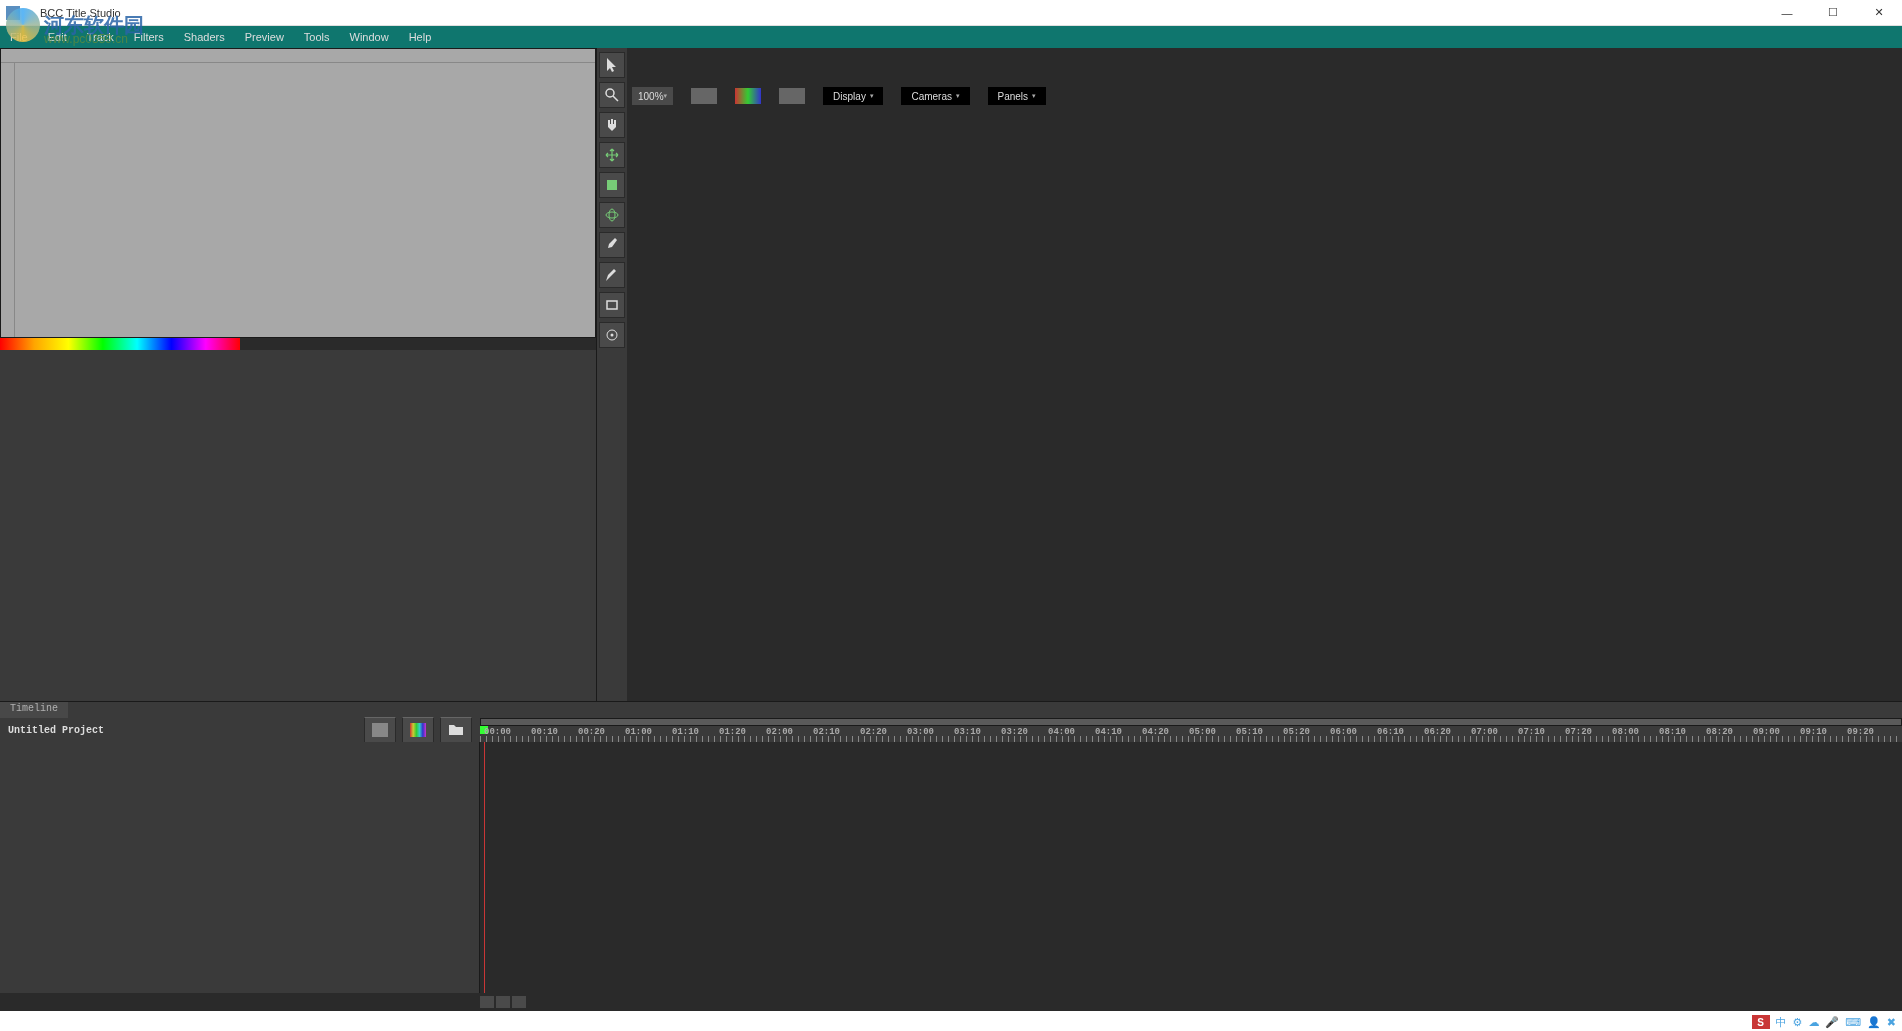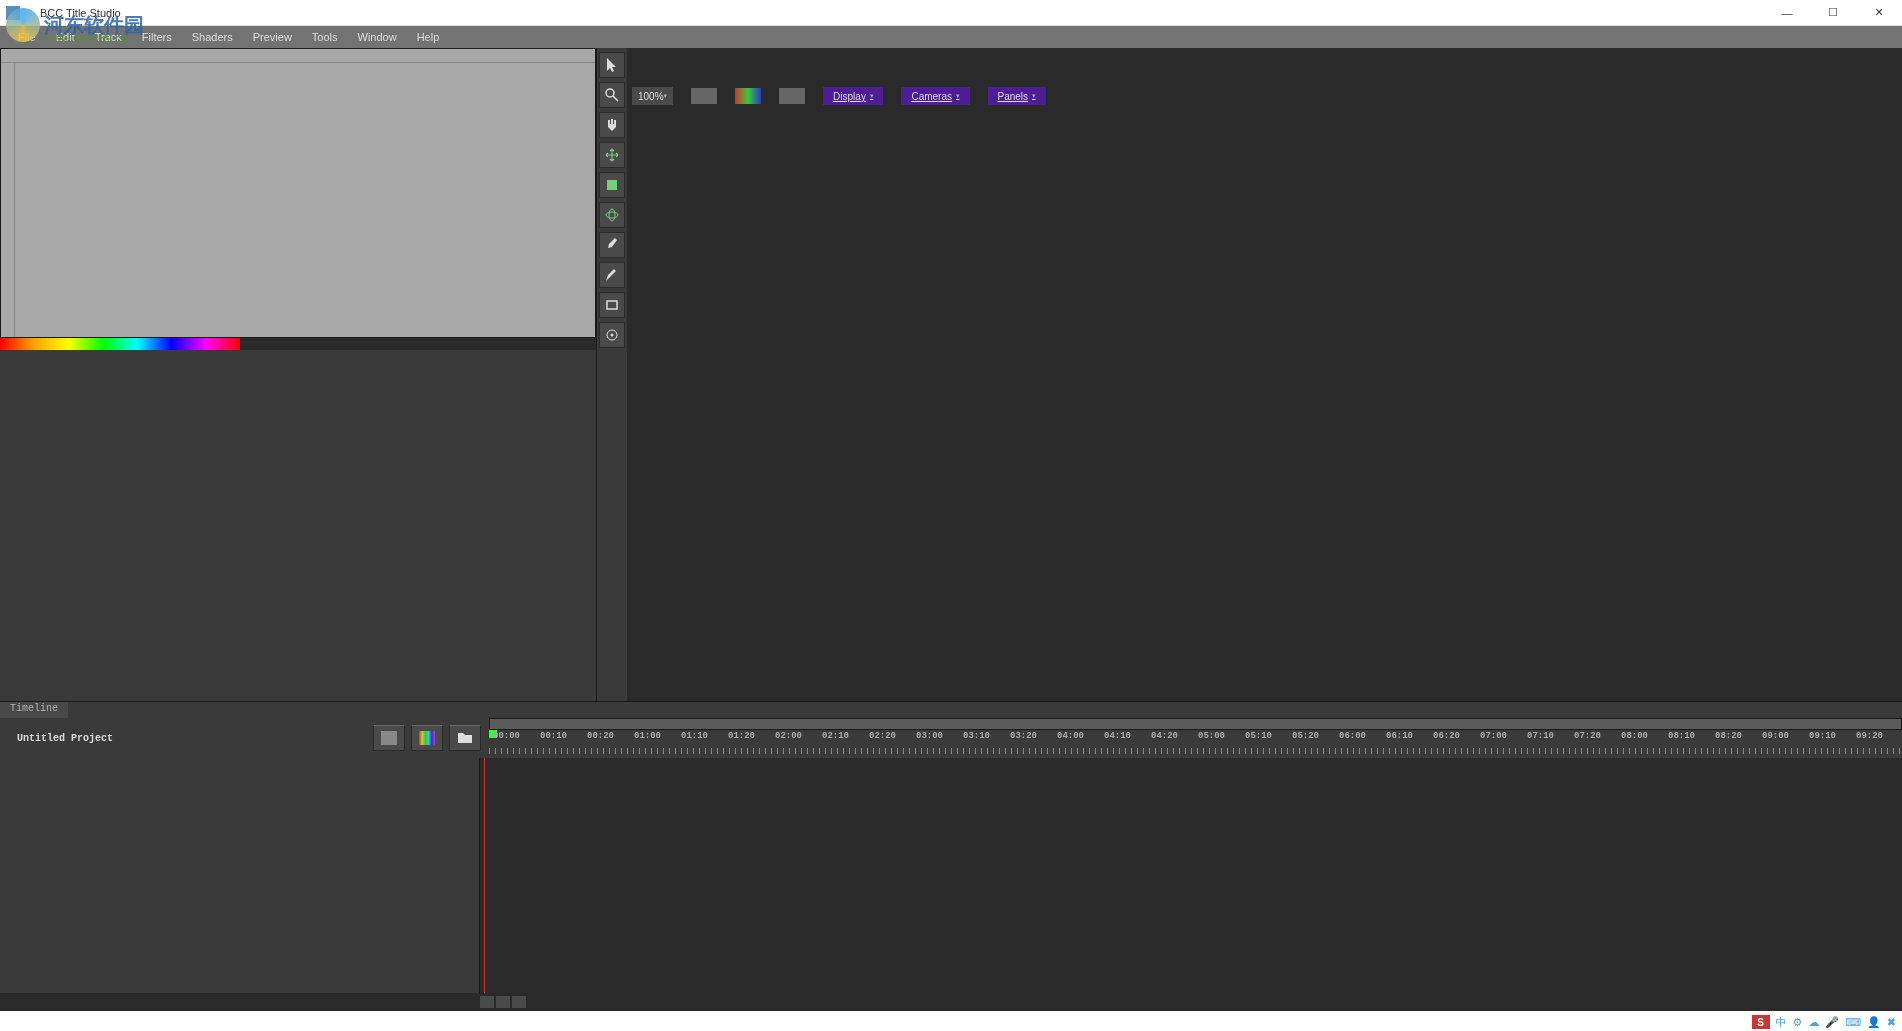--- a/index.html
+++ b/index.html
@@ -7,21 +7,21 @@
 
 
 .title-bar { height: 26px; background: #ffffff; display: flex; align-items: center; justify-content: space-between; border-bottom: 1px solid #e0e0e0; }
 .title-left { display: flex; align-items: center; padding-left: 6px; gap: 20px; }
 .app-icon { width: 14px; height: 14px; background: #5a8fc0; }
 .title-text { font-size: 11px; color: #333; }
 .win-controls { display: flex; }
 .win-btn { width: 46px; height: 26px; display: flex; align-items: center; justify-content: center; font-size: 11px; color: #333; }
 
 
-.menu-bar { height: 22px; background: #737373; display: flex; align-items: center; padding-left: 8px; }
+.menu-bar { height: 22px; background: #0f766e; display: flex; align-items: center; }
 .menu-item { padding: 3px 10px; font-size: 11px; color: #dedede; }
 
 
 .main { display: flex; height: 960px; background: #3a3a3a; }
 
 
 .left-side { width: 596px; display: flex; flex-direction: column; }
 .left-tabs { height: 18px; display: flex; background: #3a3a3a; }
 .left-tab { padding: 2px 10px; font-size: 10px; color: #b0b0b0; font-family: "Courier New", monospace; }
 .left-tab.active { background: #484848; }
@@ -48,42 +48,42 @@
 .comp-body { flex: 1; display: flex; background: #2a2a2a; }
 .tool-col { width: 30px; background: #3a3a3a; display: flex; flex-direction: column; gap: 4px; padding: 4px 2px; align-items: center; }
 .tool-btn { width: 26px; height: 26px; background: #4a4a4a; border: 1px solid #2a2a2a; display: flex; align-items: center; justify-content: center; color: #ccc; font-size: 14px; }
 .tool-btn svg { width: 16px; height: 16px; }
 
 .comp-view { flex: 1; background: #2a2a2a; position: relative; }
 .comp-topbar { position: absolute; top: 2px; left: 4px; display: flex; align-items: center; gap: 16px; margin-top: 36px; }
 .zoom-drop { height: 20px; background: #4a4a4a; border: 1px solid #2a2a2a; color: #ddd; font-size: 10px; padding: 0 6px; display: flex; align-items: center; }
 .mini-swatch { width: 28px; height: 18px; background: #666; border: 1px solid #2a2a2a; }
 .mini-swatch.rgb { background: linear-gradient(90deg, #c33, #3c3, #33c); }
-.dd-btn { height: 20px; padding: 0 10px; background: #4c1d95; border: 1px solid #2a2a2a; color: #ddd; font-size: 10px; display: flex; align-items: center; gap: 4px; text-decoration: underline; }
+.dd-btn { height: 20px; padding: 0 10px; background: #000000; border: 1px solid #2a2a2a; color: #ddd; font-size: 10px; display: flex; align-items: center; gap: 4px; }
 .dd-chev { font-size: 7px; color: #aaa; }
 
 .marker-strip { height: 12px; background: #3a3a3a; position: relative; }
 .marker-cyan { position: absolute; left: 10px; top: 0; width: 6px; height: 12px; background: #3fd0d4; }
 
 .time-info { height: 30px; background: #3a3a3a; display: flex; align-items: center; justify-content: space-between; padding: 0 8px; font-family: "Courier New", monospace; font-size: 10px; color: #b0b0b0; }
 .time-labels { display: flex; flex-direction: column; gap: 2px; }
 .time-row { display: flex; gap: 12px; }
 .transport { display: flex; gap: 4px; align-items: center; }
 .t-btn { width: 30px; height: 26px; background: #4a4a4a; border: 1px solid #2a2a2a; border-top: 1px solid #666; display: flex; align-items: center; justify-content: center; color: #ddd; }
 .t-btn.big { width: 38px; }
 .t-btn.red { background: #c93636; color: #fff; }
 .t-btn.cyan-act { background: #3a6a84; }
 .t-btn svg { width: 14px; height: 14px; fill: currentColor; }
 .t-gap { width: 14px; }
 
 
 .timeline-region { height: 318px; background: #3a3a3a; display: flex; flex-direction: column; border-top: 1px solid #1a1a1a; }
 .tl-tab-row { height: 16px; display: flex; }
 .tl-tab { padding: 1px 10px; font-size: 10px; color: #b0b0b0; background: #484848; font-family: "Courier New", monospace; }
-.tl-header { height: 40px; display: flex; padding-left: 9px; }
+.tl-header { height: 24px; display: flex; }
 .tl-left-head { width: 480px; display: flex; align-items: center; padding: 0 8px; gap: 10px; }
 .proj-title { font-size: 10px; font-weight: bold; color: #ddd; font-family: "Courier New", monospace; }
 .tl-head-btns { display: flex; gap: 6px; margin-left: auto; }
 .tl-icon-btn { width: 32px; height: 26px; background: #4a4a4a; border: 1px solid #2a2a2a; border-top: 1px solid #666; display: flex; align-items: center; justify-content: center; }
 .tl-right-head { flex: 1; display: flex; flex-direction: column; }
 .mini-scroll { height: 12px; background: #2a2a2a; border: 1px solid #1a1a1a; position: relative; }
 .mini-scroll-thumb { position: absolute; left: 0; right: 0; top: 0; bottom: 0; background: #5a5a5a; }
 .ruler-row { height: 24px; background: #3a3a3a; display: flex; align-items: center; position: relative; overflow: hidden; }
 .tick-label { position: absolute; font-size: 9px; color: #aaa; font-family: "Courier New", monospace; top: 1px; font-weight: bold; }
 .ticks { position: absolute; bottom: 0; left: 0; right: 0; height: 6px; background: repeating-linear-gradient(90deg, #888 0, #888 1px, transparent 1px, transparent 6px); }

